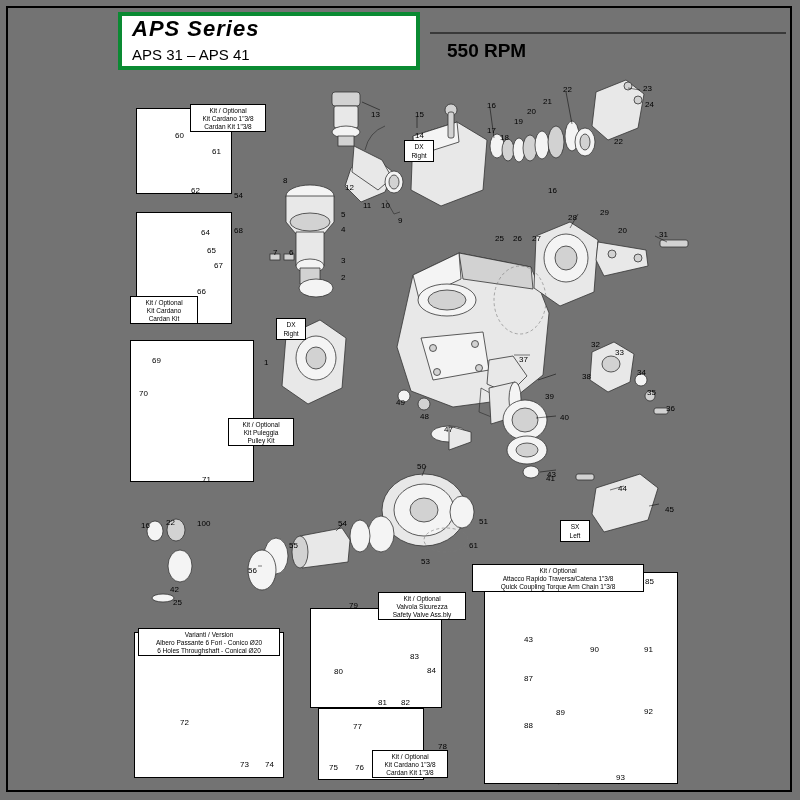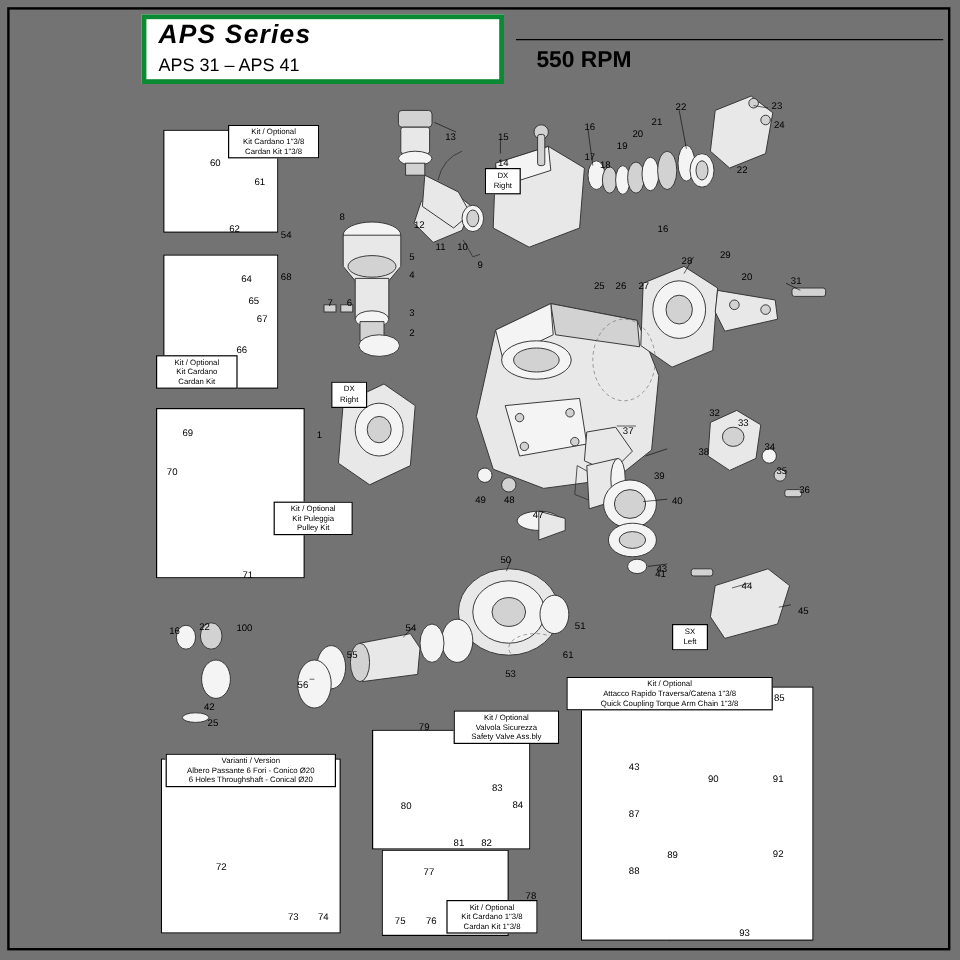--- a/index.html
+++ b/index.html
@@ -386,21 +386,21 @@
       <div class="num" style="left: 546px; top: 372px; padding-left: 36px;">38</div>
       <div class="num" style="left: 545px; top: 392px;">39</div>
       <div class="num" style="left: 560px; top: 413px;">40</div>
       <div class="num" style="left: 546px; top: 430px; margin-top: 44px;">41</div>
       <div class="num" style="left: 170px; top: 585px;">42</div>
       <div class="num" style="left: 547px; top: 470px;">43</div>
       <div class="num" style="left: 618px; top: 484px; text-align: right;">44</div>
       <div class="num" style="left: 665px; top: 505px;">45</div>
       <div class="num" style="left: 444px; top: 425px;">47</div>
       <div class="num" style="left: 420px; top: 412px;">48</div>
-      <div class="num" style="left: 396px; top: 412px;">49</div>
+      <div class="num" style="left: 396px; top: 398px;">49</div>
       <div class="num" style="left: 417px; top: 462px;">50</div>
       <div class="num" style="left: 479px; top: 517px;">51</div>
       <div class="num" style="left: 469px; top: 541px;">61</div>
       <div class="num" style="left: 421px; top: 557px;">53</div>
       <div class="num" style="left: 338px; top: 519px;">54</div>
       <div class="num" style="left: 289px; top: 541px;">55</div>
       <div class="num" style="left: 248px; top: 566px;">56</div>
       <div class="num" style="left: 175px; top: 131px;">60</div>
       <div class="num" style="left: 212px; top: 147px;">61</div>
       <div class="num" style="left: 191px; top: 186px;">62</div>

